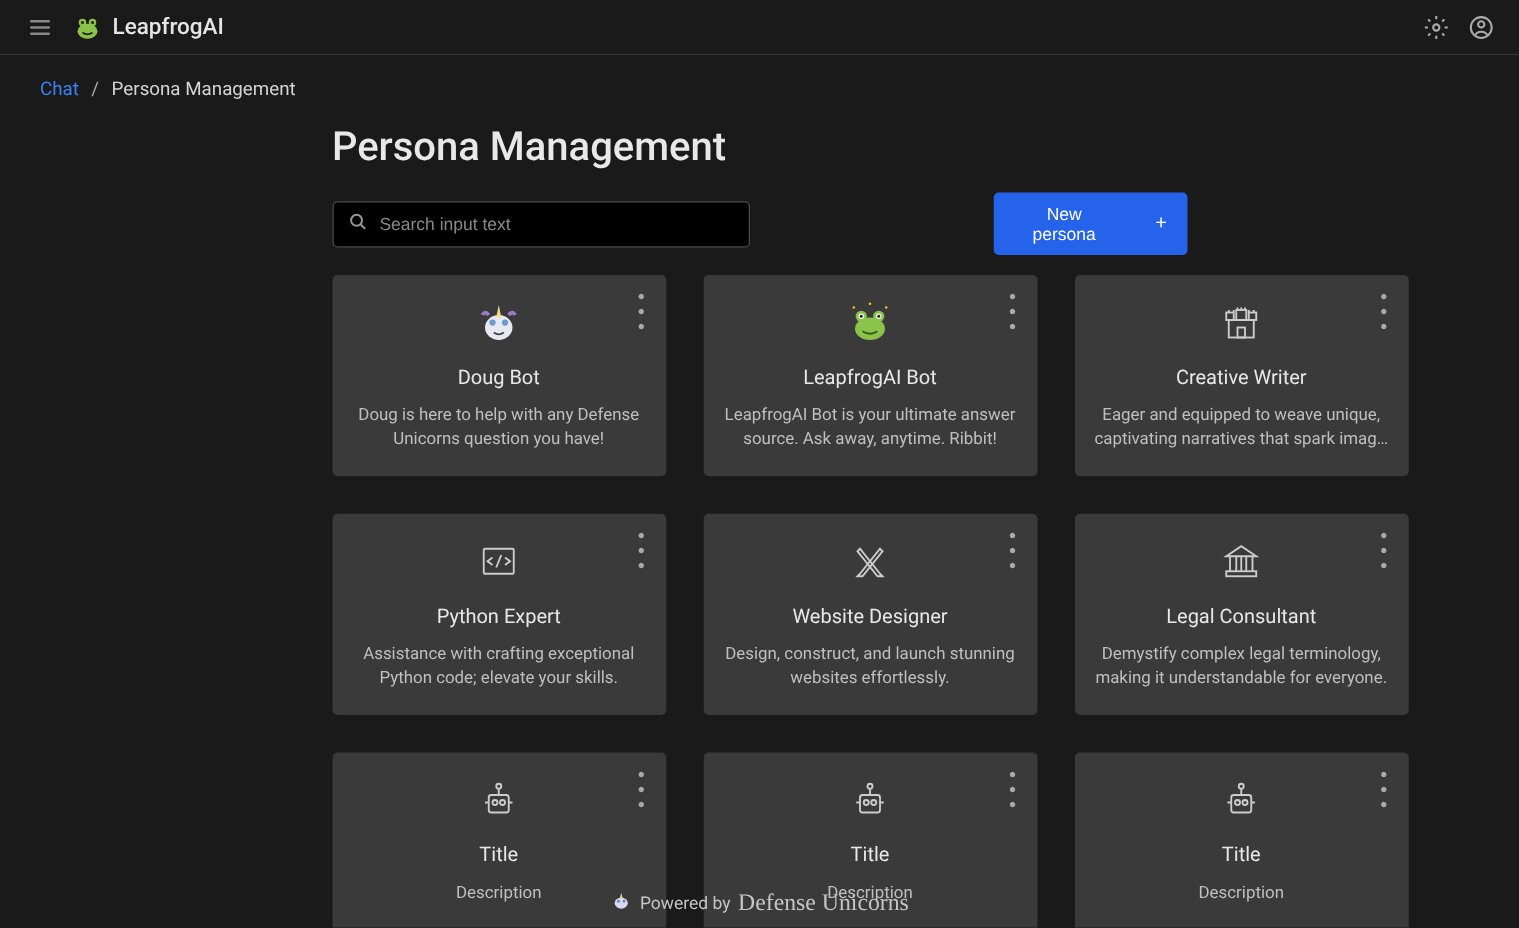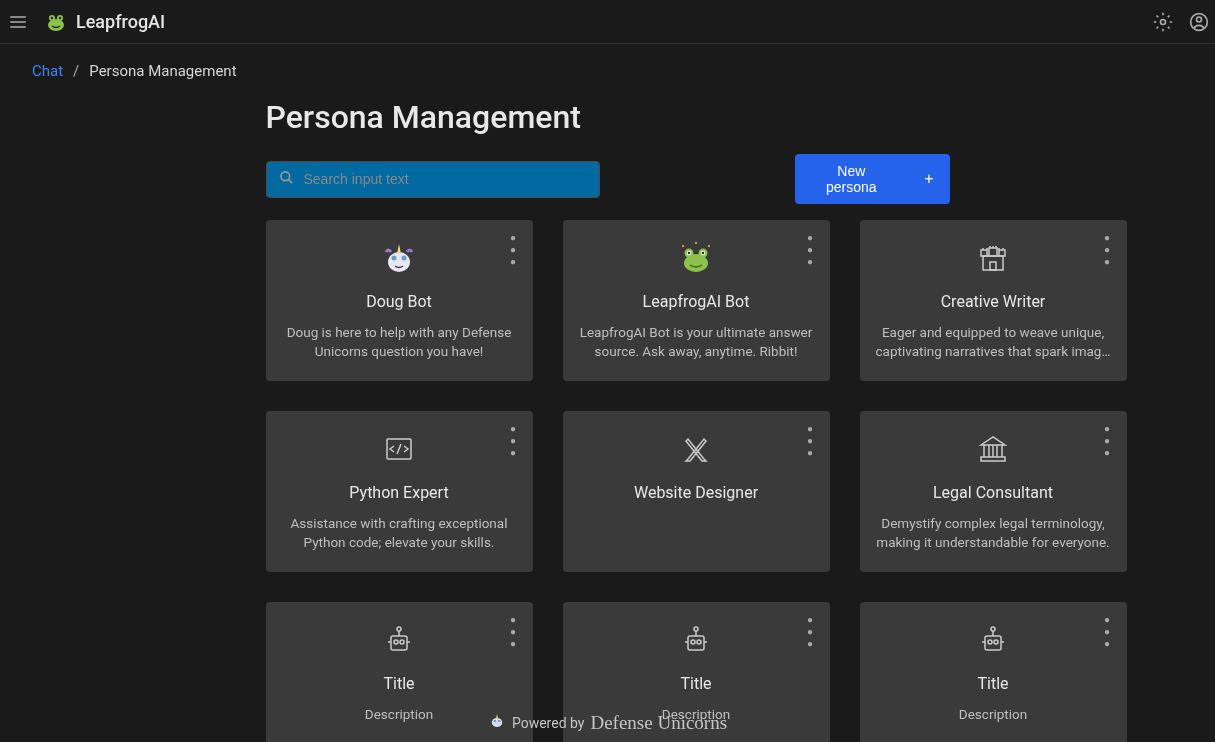--- a/index.html
+++ b/index.html
@@ -15,21 +15,21 @@
       width: 1215px;
       height: 742px;
       overflow: hidden;
       position: relative;
     }
     
     .header {
       display: flex;
       align-items: center;
       justify-content: space-between;
-      padding: 8px 6px;
+      padding: 8px 20px;
       border-bottom: 1px solid #333;
       height: 44px;
     }
     
     .header-left {
       display: flex;
       align-items: center;
       gap: 12px;
     }
     
@@ -122,21 +122,21 @@
     .toolbar {
       display: flex;
       justify-content: space-between;
       align-items: center;
       margin-bottom: 16px;
     }
     
     .search-box {
       display: flex;
       align-items: center;
-      background-color: #0369a1;
+      background-color: #000000;
       border: 1px solid #4a4a4a;
       border-radius: 4px;
       padding: 8px 12px;
       width: 334px;
       gap: 10px;
     }
     
     .search-box input {
       background: transparent;
       border: none;
@@ -402,20 +402,21 @@
 
     <div class="card">
       <div class="card-menu"><span class="card-menu-dots">●●●</span></div>
       <div class="card-icon">
         <svg width="36" height="36" viewBox="0 0 36 36" class="svg-icon-outline">
           <path d="M10 28 L26 8 L28 10 L12 30 L8 30 Z"></path>
           <path d="M26 28 L10 8 L8 10 L24 30 L28 30 Z"></path>
         </svg>
       </div>
       <div class="card-title">Website Designer</div>
+      <div class="card-desc">Design, construct, and launch stunning websites effortlessly.</div>
     </div>
 
     <div class="card">
       <div class="card-menu"><span class="card-menu-dots">●●●</span></div>
       <div class="card-icon">
         <svg width="36" height="36" viewBox="0 0 36 36" class="svg-icon-outline">
           <path d="M6 14 L18 6 L30 14 Z"></path>
           <line x1="9" y1="14" x2="9" y2="26"></line>
           <line x1="14" y1="14" x2="14" y2="26"></line>
           <line x1="18" y1="14" x2="18" y2="26"></line>

